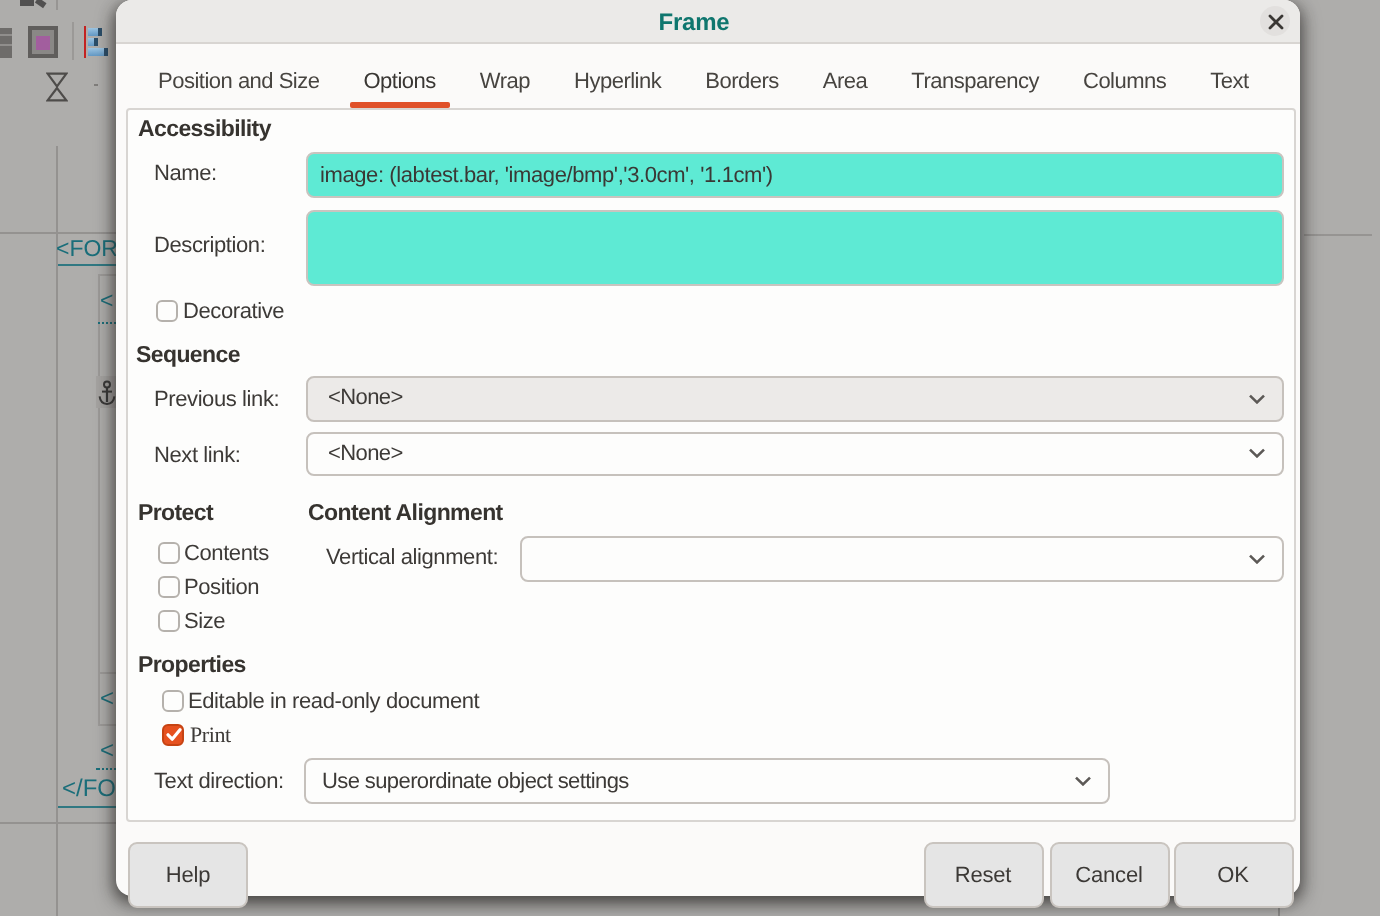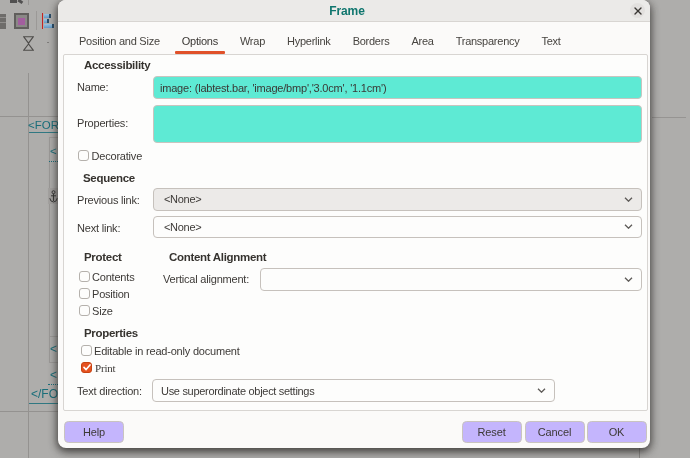--- a/index.html
+++ b/index.html
@@ -47,42 +47,42 @@
   }
   .tab.selected { color:#393633; }
   .tab.selected::after {
     content:""; position:absolute; left:4px; right:4px; bottom:0.5px; height:2.5px;
     background:var(--accent); border-radius:1px;
   }
   #frame {
     position:absolute; left:5px; top:54px; width:585px; height:357px;
     background:#fdfdfc; border:1px solid #d8d5d2; border-radius:2px;
   }
-  .hdr { position:absolute; font-size:11.5px; font-weight:bold; color:#36332f; letter-spacing:-0.3px; line-height:12px;margin-left:15px; }
+  .hdr { position:absolute; font-size:11.5px; font-weight:bold; color:#36332f; letter-spacing:-0.3px; line-height:12px; }
   .lbl { position:absolute; font-size:11px; color:#3d3a37; letter-spacing:-0.2px; line-height:12px; }
   .field {
     position:absolute; background:#5eead4; border:1px solid #c9c4bf; border-radius:4px;
     font-size:11px; color:#3a3835; display:flex; align-items:center;
     padding:0 6px; letter-spacing:-0.2px;
   }
   .combo {
     position:absolute; border:1px solid #c6c1bc; border-radius:4px;
     font-size:11px; color:#3d3a37; display:flex; align-items:center;
     padding:0 24px 0 10px; letter-spacing:-0.3px;
   }
   .combo.white { background:#fdfdfc; }
   .combo.grey  { background:#eceae8; }
   .combo .chev { position:absolute; right:8px; top:50%; margin-top:-2.5px; }
   .cb {
     position:absolute; width:11px; height:11px; background:#fdfdfc;
     border:1px solid #b5b1ac; border-radius:3px;
   }
   .cb.checked { background:var(--checked); border-color:#c64312; display:flex; align-items:center; justify-content:center; }
   .btn {
-    position:absolute; height:22px; background:#c4b5fd;
+    position:absolute; height:33px; background:#e5e5e5;
     border:1px solid #c9c4bf; border-radius:4.5px;
     font-size:11px; color:#3c3936; display:flex; align-items:center; justify-content:center;
     letter-spacing:-0.1px;
   }
 </style>
 </head>
 <body>
 
 <div id="bg">
 
@@ -152,29 +152,30 @@
   </div>
 
   <div id="tabstrip">
     <div class="tab">Position and Size</div>
     <div class="tab selected">Options</div>
     <div class="tab">Wrap</div>
     <div class="tab">Hyperlink</div>
     <div class="tab">Borders</div>
     <div class="tab">Area</div>
     <div class="tab">Transparency</div>
+    <div class="tab">Columns</div>
     <div class="tab">Text</div>
   </div>
 
   <div id="frame"></div>
 
   <div class="hdr" style="left:11px;top:58.5px;">Accessibility</div>
   <div class="lbl" style="left:19px;top:80.5px;">Name:</div>
   <div class="field" style="left:95px;top:76px;width:489px;height:23px;">image: (labtest.bar, 'image/bmp','3.0cm', '1.1cm')</div>
-  <div class="lbl" style="left:19px;top:116.5px;">Properties:</div>
+  <div class="lbl" style="left:19px;top:116.5px;">Description:</div>
   <div class="field" style="left:95px;top:105px;width:489px;height:38px;align-items:flex-start;"></div>
   <div class="cb" style="left:20px;top:149.5px;"></div>
   <div class="lbl" style="left:33.5px;top:149.5px;">Decorative</div>
 
   <div class="hdr" style="left:10px;top:171.5px;">Sequence</div>
   <div class="lbl" style="left:19px;top:193.5px;">Previous link:</div>
   <div class="combo grey" style="left:95px;top:188px;width:489px;height:22.5px;">
     <span>&lt;None&gt;</span>
     <svg class="chev" width="9" height="5" viewBox="0 0 9 5">
         <polyline points="1,0.8 4.5,4.2 8,0.8" fill="none" stroke="#5c5956" stroke-width="1.3"></polyline>

